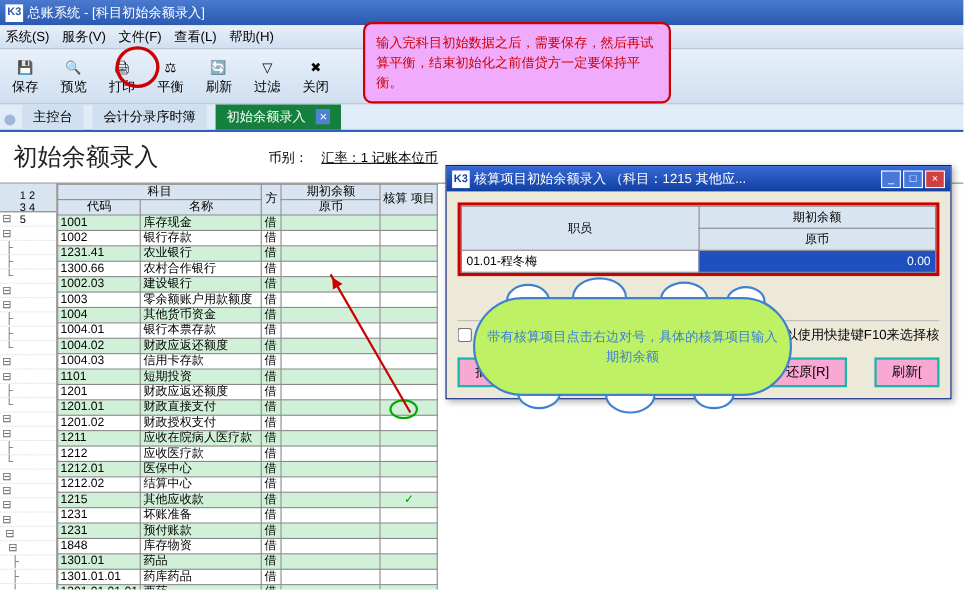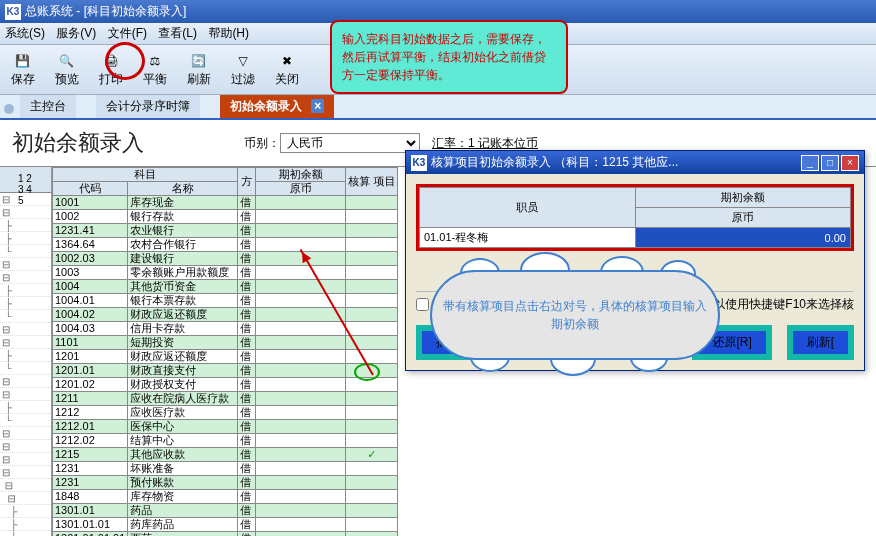--- a/index.html
+++ b/index.html
@@ -11,44 +11,44 @@
     .menu-bar { background: linear-gradient(#e8f0fa, #d0dff0); padding: 2px 5px; border-bottom: 1px solid #a0b0c0; }
     .menu-bar span { margin-right: 8px; cursor: pointer; }
     
     .toolbar { background: linear-gradient(#e8f0fa, #d0dff0); padding: 4px 5px; border-bottom: 1px solid #a0b0c0; display: flex; align-items: center; }
     .tool-btn { display: inline-flex; flex-direction: column; align-items: center; margin-right: 8px; cursor: pointer; padding: 2px 6px; }
     .tool-btn .icon-box { width: 24px; height: 20px; display: flex; align-items: center; justify-content: center; }
     .balance-circle { position: absolute; left: 105px; top: 42px; width: 40px; height: 38px; border: 3px solid #c00; border-radius: 50%; z-index: 50; }
     
     .tab-strip { background: #e0ecf8; padding: 0 4px; display: flex; align-items: end; border-bottom: 2px solid #3060c0; }
     .tab-strip .dot { width: 10px; height: 10px; background: #a0b8d8; border-radius: 50%; margin-right: 6px; margin-bottom: 4px; }
-    .tab { padding: 3px 10px; margin-right: 20px; cursor: pointer; }
+    .tab { padding: 3px 10px; margin-right: 8px; cursor: pointer; }
     .tab-inactive { background: #d0e0f0; }
-    .tab-active { background: #c2410c; color: #fff; font-weight: bold; }
+    .tab-active { background: #15803d; color: #fff; }
     .tab-close { color: #fff; margin-left: 6px; background: #5080d0; padding: 0 3px; }
     
     .page-header { padding: 8px 12px; display: flex; align-items: center; }
     .page-title { font-size: 22px; font-family: "KaiTi", serif; color: #222; margin-right: 100px; }
     .currency-select { border: 1px solid #888; padding: 1px 2px; width: 140px; background: #fff; }
     .rate-label { margin-left: 12px; text-decoration: underline; }
     
     .grid-area { display: flex; border-top: 1px solid #888; }
     
     .grid-table { border-collapse: collapse; }
     .grid-table th, .grid-table td { border: 1px solid #888; padding: 0 2px; font-size: 11px; height: 13px; line-height: 13px; overflow: hidden; white-space: nowrap; }
     .grid-table th { background: #d8e4ef; font-weight: normal; text-align: center; }
     .grid-table tr.even td { background: #d0f0d8; }
     .grid-table tr.odd td { background: #fff; }
     .check-cell { color: #090; text-align: center; }
     .check-highlight { position: absolute; left: 354px; top: 363px; width: 26px; height: 18px; border: 2px solid #0a0; border-radius: 50%; z-index: 40; }
     
-    .callout-red { position: absolute; left: 330px; top: 20px; width: 238px; background: #5eead4; border: 2px solid #c00; border-radius: 8px; padding: 8px 10px; color: #c00; line-height: 1.5; z-index: 60; }
+    .callout-red { position: absolute; left: 330px; top: 20px; width: 280px; background: #f0abfc; border: 2px solid #c00; border-radius: 8px; padding: 8px 10px; color: #c00; line-height: 1.5; z-index: 60; }
     
     .cloud { position: absolute; left: 430px; top: 270px; width: 290px; height: 90px; z-index: 45; }
-    .cloud-body { width: 100%; height: 100%; background: #e5e5e5; border: 2px solid #4080d0; border-radius: 50px; display: flex; align-items: center; justify-content: center; text-align: center; padding: 10px; color: #4080d0; line-height: 1.5; position: relative; }
+    .cloud-body { width: 100%; height: 100%; background: #bef264; border: 2px solid #4080d0; border-radius: 50px; display: flex; align-items: center; justify-content: center; text-align: center; padding: 10px; color: #4080d0; line-height: 1.5; position: relative; }
     .cloud-bump { position: absolute; background: #fff; border: 2px solid #4080d0; border-radius: 50%; }
     
     .diag-line { position: absolute; left: 372px; top: 230px; width: 2px; height: 145px; background: #c00; transform: rotate(-30deg); transform-origin: bottom; z-index: 42; }
     .diag-line::after { content: ''; position: absolute; top: -2px; left: -4px; border: 5px solid transparent; border-bottom: 10px solid #c00; }
     
     .popup { position: absolute; left: 405px; top: 150px; width: 460px; background: #ece9d8; border: 1px solid #002080; z-index: 40; box-shadow: 2px 2px 6px rgba(0,0,0,0.3); }
     .popup-title { background: linear-gradient(#3868d8, #1040a0); color: #fff; padding: 3px 5px; display: flex; align-items: center; justify-content: space-between; }
     .popup-title .left { display: flex; align-items: center; }
     .popup-title .icon { width: 16px; height: 16px; background: #fff; margin-right: 4px; color: #1040a0; display: flex; align-items: center; justify-content: center; font-weight: bold; font-size: 10px; }
     .win-btns { display: flex; }
@@ -59,21 +59,21 @@
     .popup-grid-wrap { border: 3px solid #c00; padding: 0; margin-bottom: 10px; }
     .popup-grid { width: 100%; border-collapse: collapse; background: #fff; }
     .popup-grid th, .popup-grid td { border: 1px solid #888; padding: 2px 4px; font-size: 11px; text-align: center; }
     .popup-grid th { background: #d8e4ef; font-weight: normal; }
     .popup-grid .val-cell { background: #2050c0; color: #fff; text-align: right; }
     
     .popup-bottom { display: flex; align-items: center; justify-content: space-between; margin-top: 40px; padding: 4px 0; border-top: 1px solid #bbb; }
     .autosave { display: flex; align-items: center; }
     .autosave input { margin-right: 4px; }
     .popup-buttons { margin-top: 8px; display: flex; justify-content: space-between; }
-    .popup-btn { background: #1d4ed8; border: 6px solid #14b8a6; padding: 3px 14px; cursor: pointer; }
+    .popup-btn { background: #f9a8d4; border: 2px solid #14b8a6; padding: 3px 14px; cursor: pointer; }
   </style>
 </head>
 <body>
 
 <div class="title-bar">
   <span class="icon">K3</span>
   <span>总账系统 - [科目初始余额录入]</span>
 </div>
 
 <div class="menu-bar">
@@ -122,23 +122,20 @@
   <div class="tab tab-inactive">会计分录序时簿</div>
   <div class="tab tab-active">
     <span>初始余额录入</span>
     <span class="tab-close">×</span>
   </div>
 </div>
 
 <div class="page-header">
   <span class="page-title">初始余额录入</span>
   <span>币别：</span>
-  <select class="currency-select">
-    <option>人民币</option>
-  </select>
   <span class="rate-label">汇率：1 记账本位币</span>
 </div>
 
 <div class="grid-area">
   <div style="width:52px; border-right:1px solid #999;">
     <div style="border-bottom:1px solid #888; height:26px; padding:6px 18px; font-size:10px; background:#d8e4ef;">1 2 3 4 5</div>
     <div id="tree-rows">
         <div style="height: 13px; line-height: 13px; font-size: 10px; color: rgb(102, 102, 102); white-space: pre; padding-left: 2px; border-bottom: 1px dotted rgb(221, 221, 221);">⊟</div>
         <div style="height: 13px; line-height: 13px; font-size: 10px; color: rgb(102, 102, 102); white-space: pre; padding-left: 2px; border-bottom: 1px dotted rgb(221, 221, 221);">⊟</div>
         <div style="height: 13px; line-height: 13px; font-size: 10px; color: rgb(102, 102, 102); white-space: pre; padding-left: 2px; border-bottom: 1px dotted rgb(221, 221, 221);"> ├</div>
@@ -199,21 +196,21 @@
           <td class="check-cell"></td>
         </tr>
         <tr class="even">
           <td>1231.41</td>
           <td>农业银行</td>
           <td>借</td>
           <td></td>
           <td class="check-cell"></td>
         </tr>
         <tr class="odd">
-          <td>1364.64</td>
+          <td>1300.66</td>
           <td>农村合作银行</td>
           <td>借</td>
           <td></td>
           <td class="check-cell"></td>
         </tr>
         <tr class="even">
           <td>1002.03</td>
           <td>建设银行</td>
           <td>借</td>
           <td></td>

